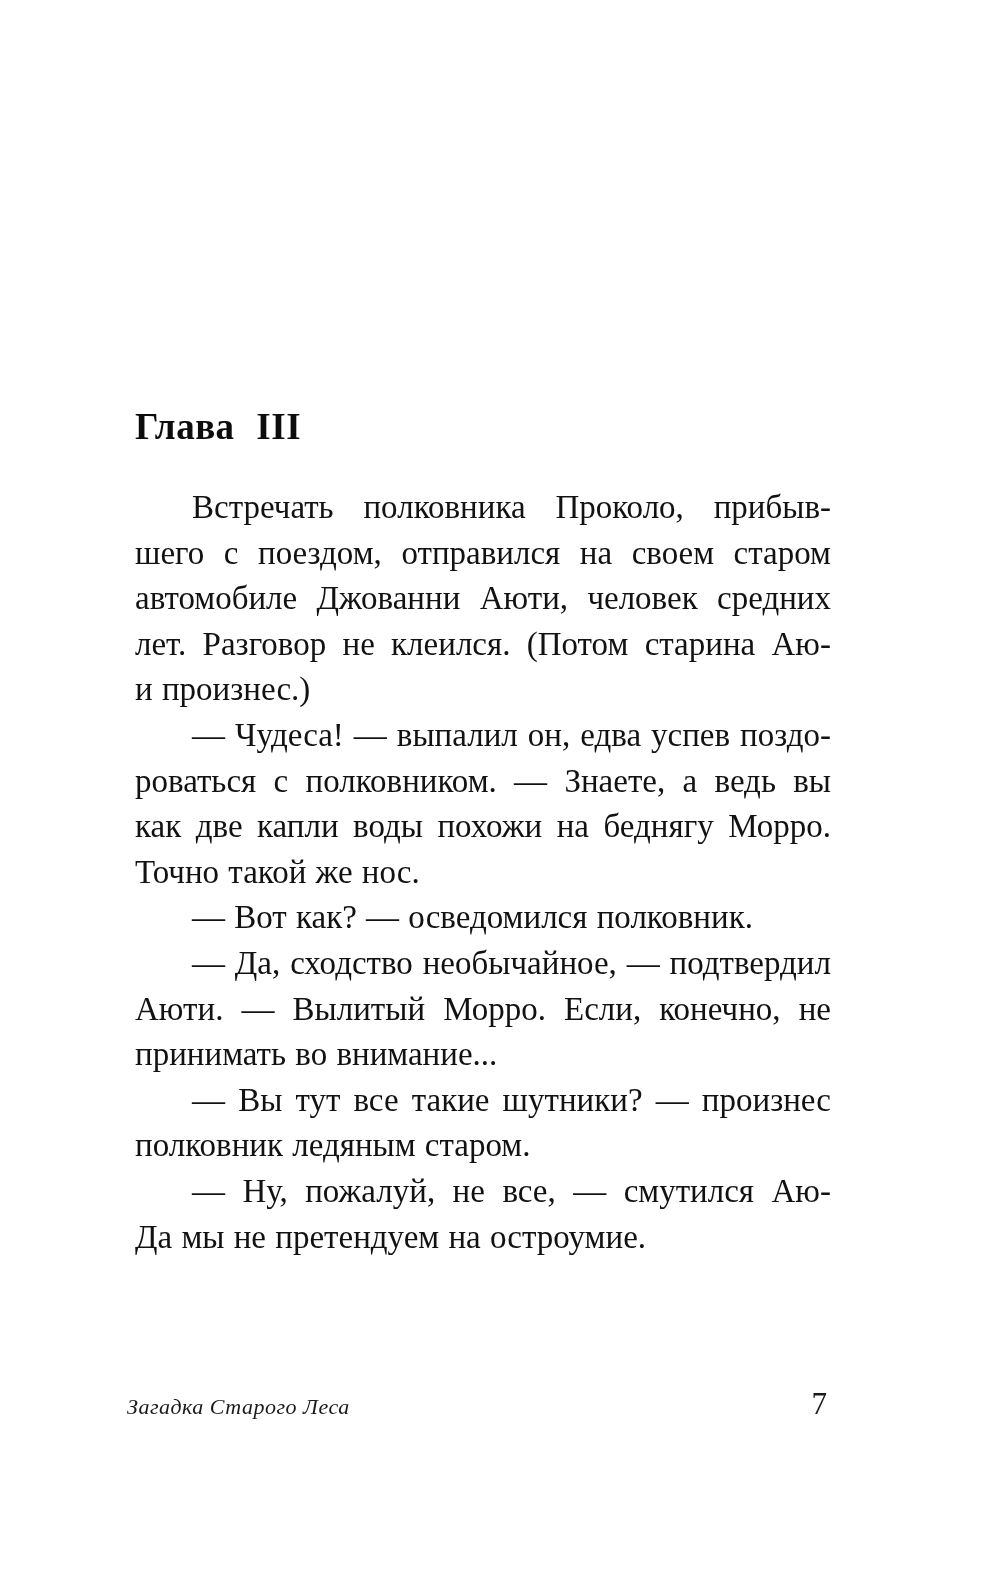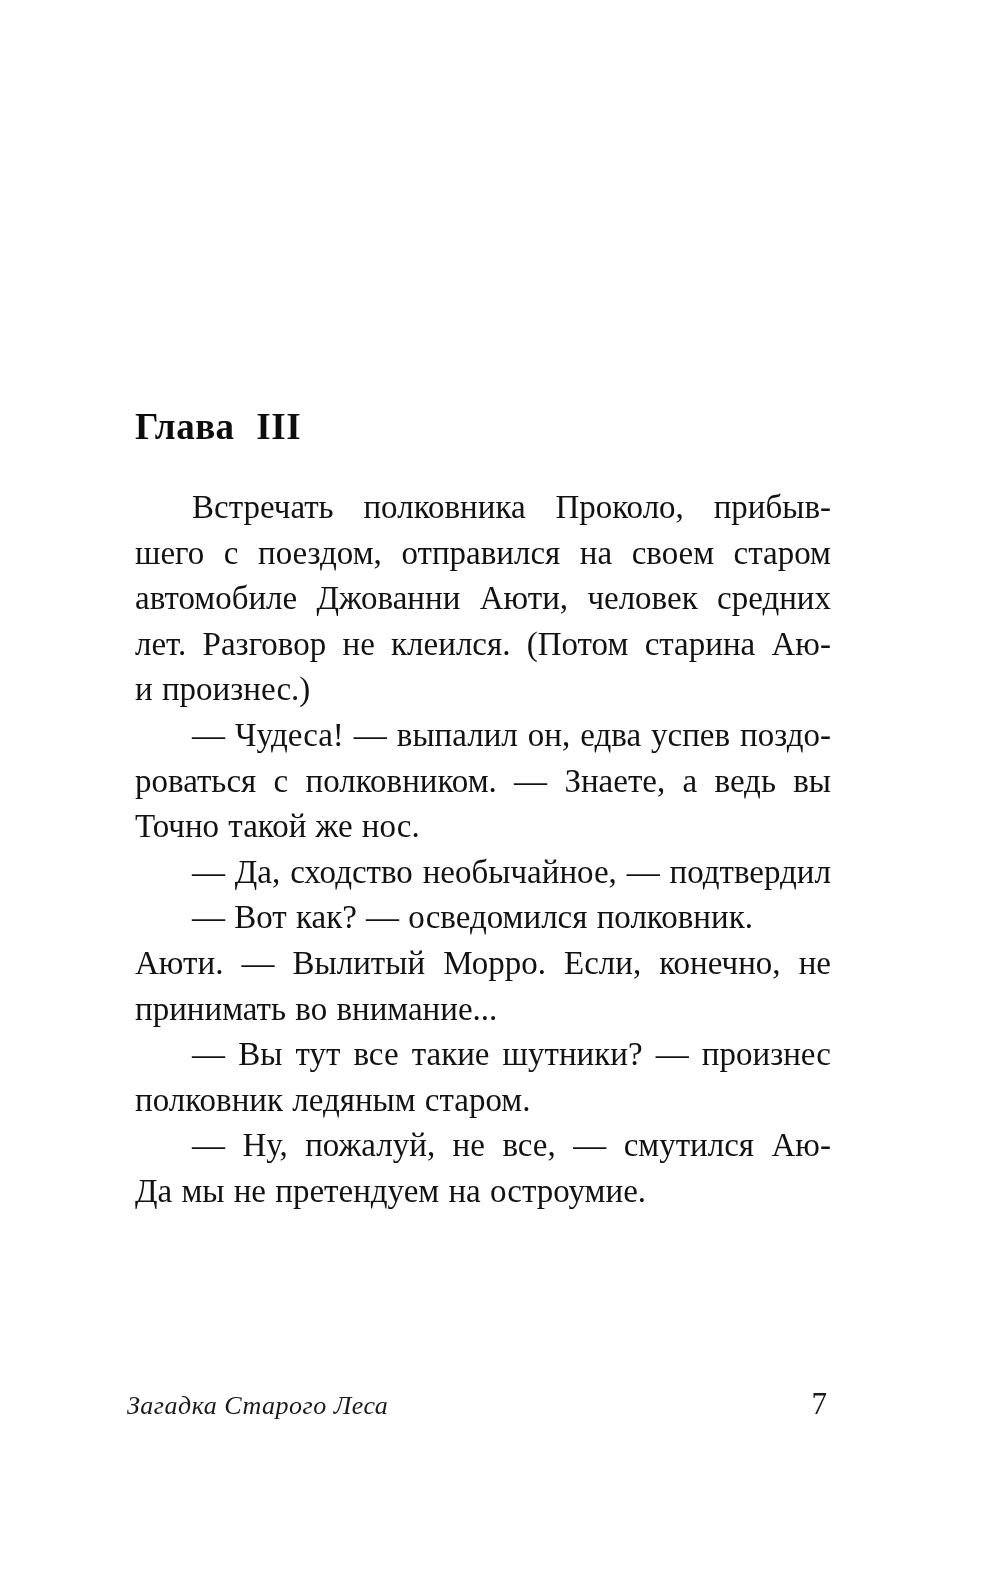--- a/index.html
+++ b/index.html
@@ -56,21 +56,21 @@
     position: absolute;
     left: 127px;
     top: 1386px;
     width: 700px;
     display: flex;
     justify-content: space-between;
     align-items: baseline;
   }
   .book-title {
     font-style: italic;
-    font-size: 26px;
+    font-size: 22px;
     color: #1a1a1a;
     letter-spacing: 0.5px;
   }
   .page-number {
     font-size: 31px;
     color: #1a1a1a;
   }
 </style>
 </head>
 <body>
@@ -80,23 +80,24 @@
   <h1 class="chapter-heading">Глава III</h1>
 
   <div class="body-text">
       <div class="line indent">Встречать полковника Проколо, прибыв-</div>
       <div class="line">шего с поездом, отправился на своем старом</div>
       <div class="line">автомобиле Джованни Аюти, человек средних</div>
       <div class="line">лет. Разговор не клеился. (Потом старина Аю-</div>
       <div class="line para-end">и произнес.)</div>
       <div class="line indent">— Чудеса! — выпалил он, едва успев поздо-</div>
       <div class="line">роваться с полковником. — Знаете, а ведь вы</div>
+      <div class="line">как две капли воды похожи на беднягу Морро.</div>
       <div class="line para-end">Точно такой же нос.</div>
+      <div class="line indent para-end">— Вот как? — осведомился полковник.</div>
       <div class="line indent">— Да, сходство необычайное, — подтвердил</div>
-      <div class="line indent para-end">— Вот как? — осведомился полковник.</div>
       <div class="line">Аюти. — Вылитый Морро. Если, конечно, не</div>
       <div class="line para-end">принимать во внимание...</div>
       <div class="line indent">— Вы тут все такие шутники? — произнес</div>
       <div class="line para-end">полковник ледяным старом.</div>
       <div class="line indent">— Ну, пожалуй, не все, — смутился Аю-</div>
       <div class="line para-end">Да мы не претендуем на остроумие.</div>
     </div>
 
   <div class="footer">
     <span class="book-title">Загадка Старого Леса</span>

